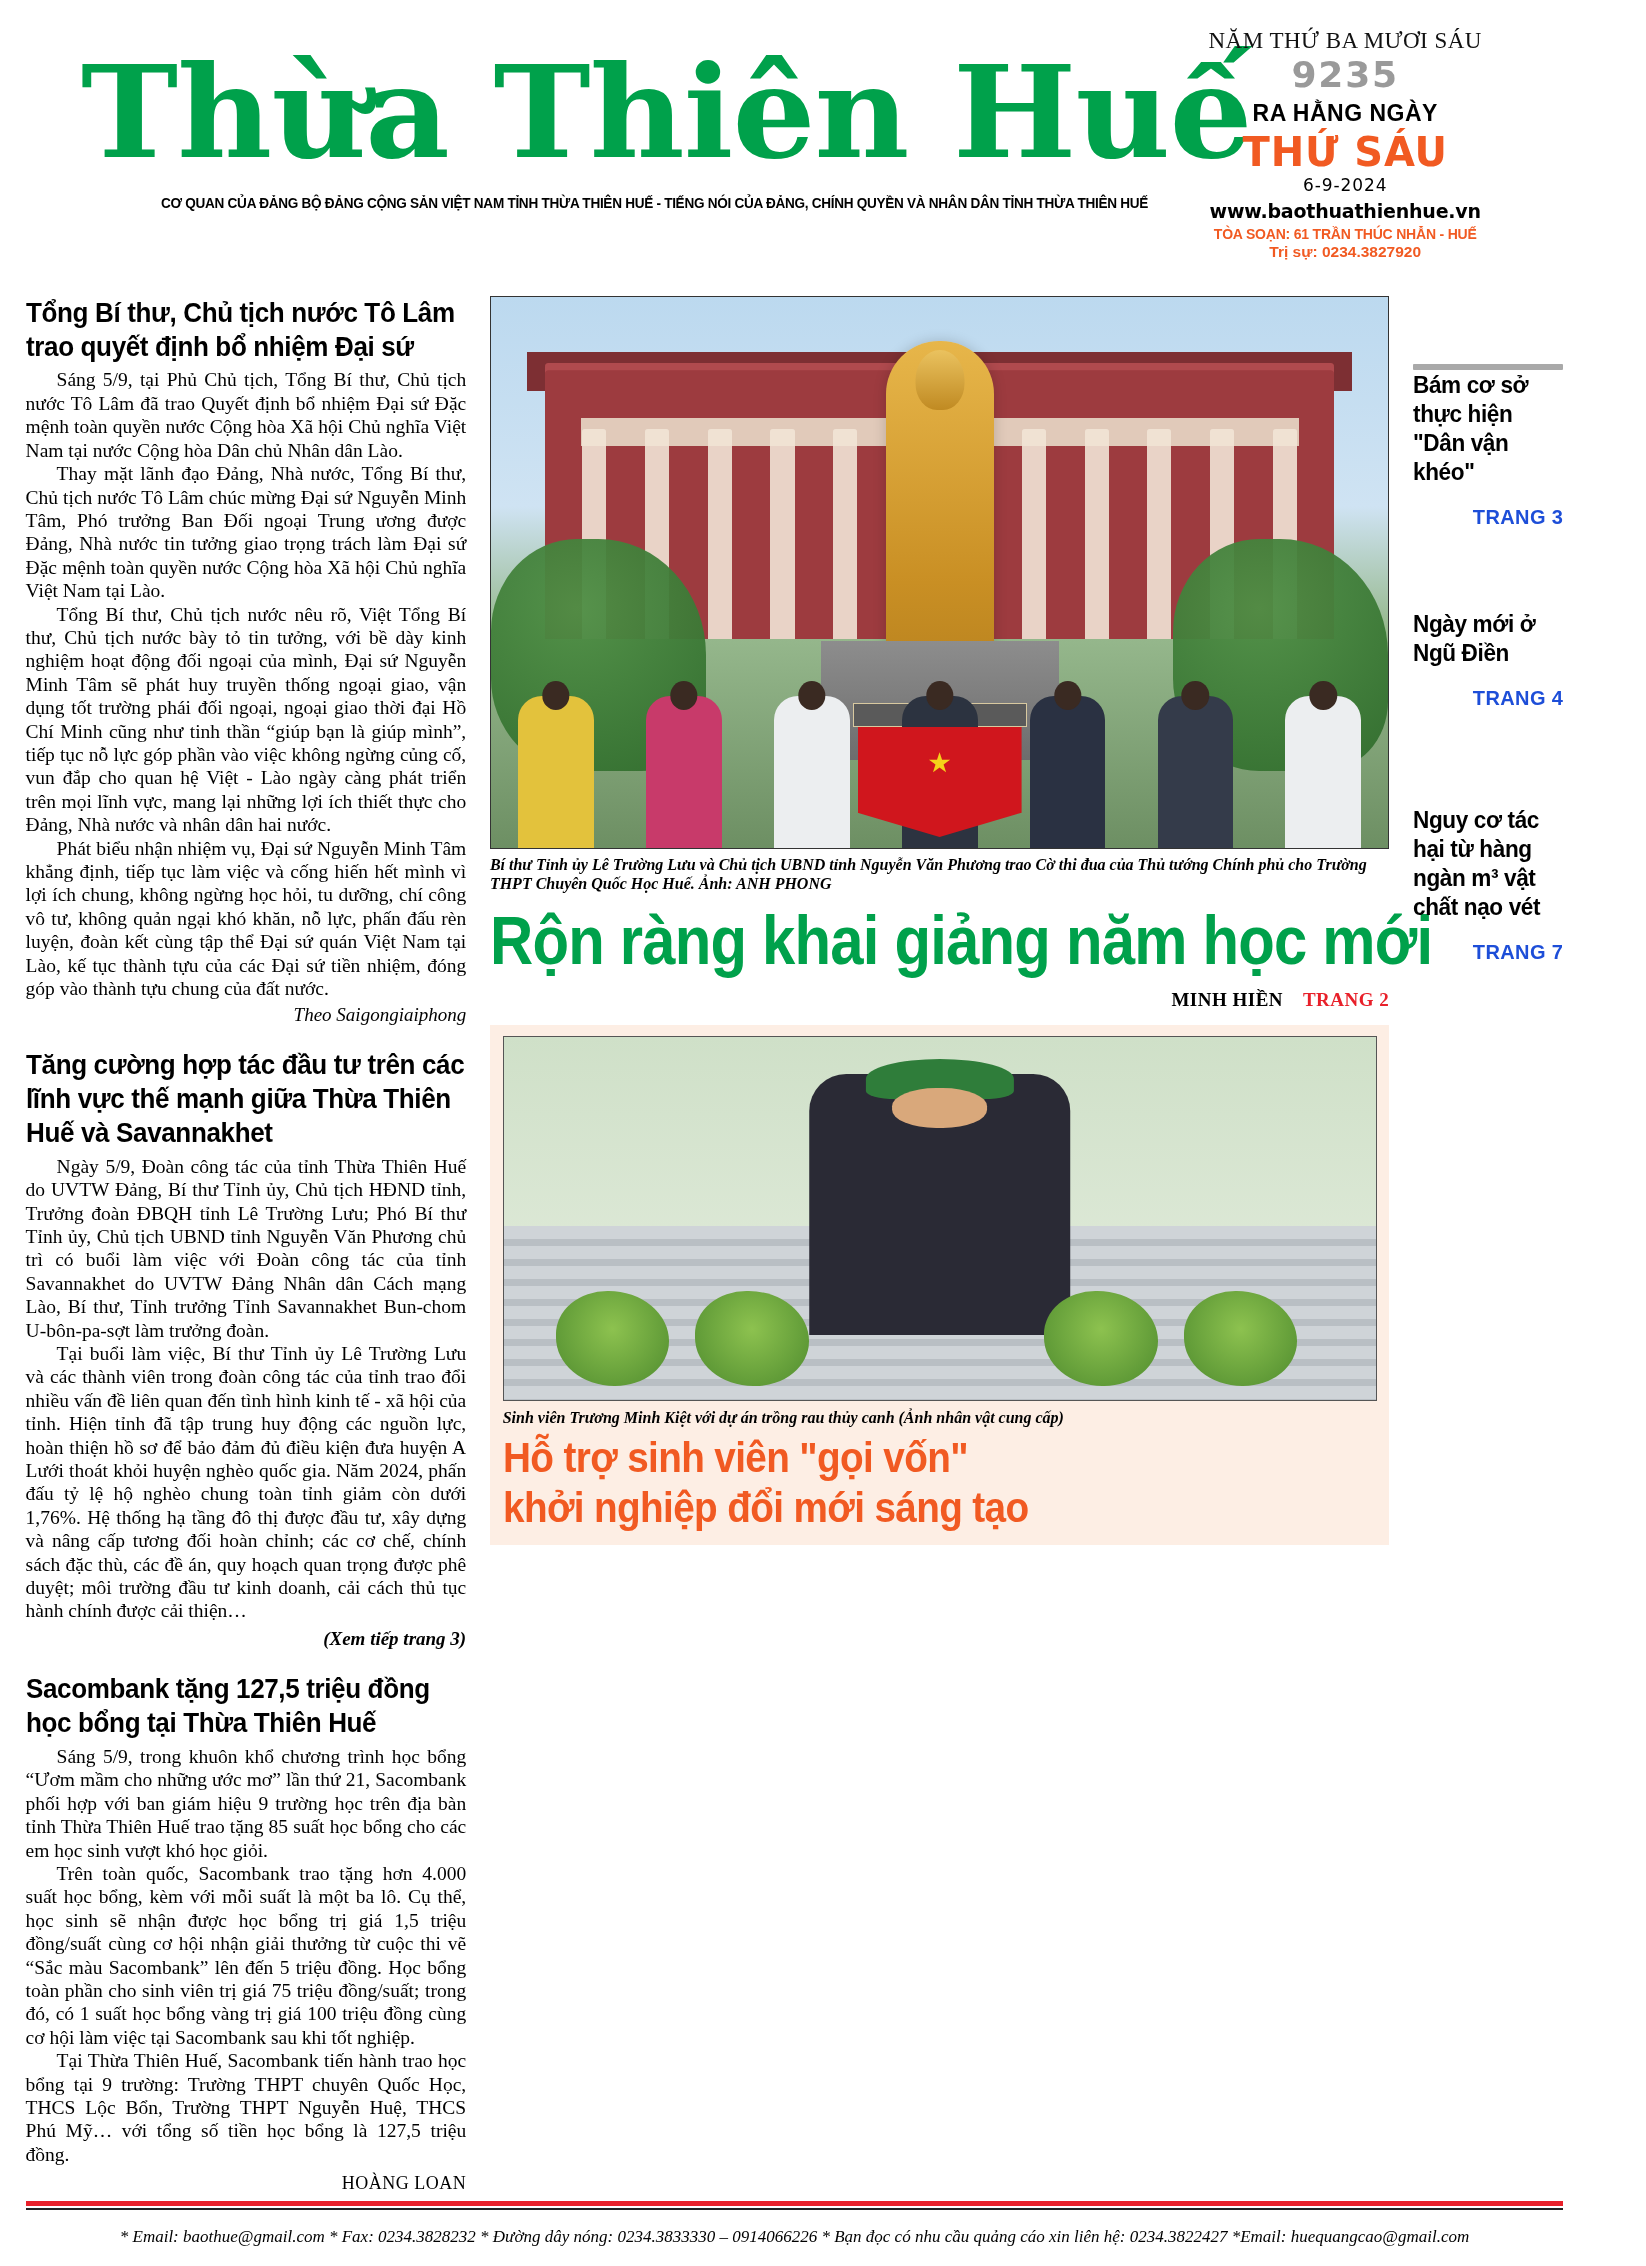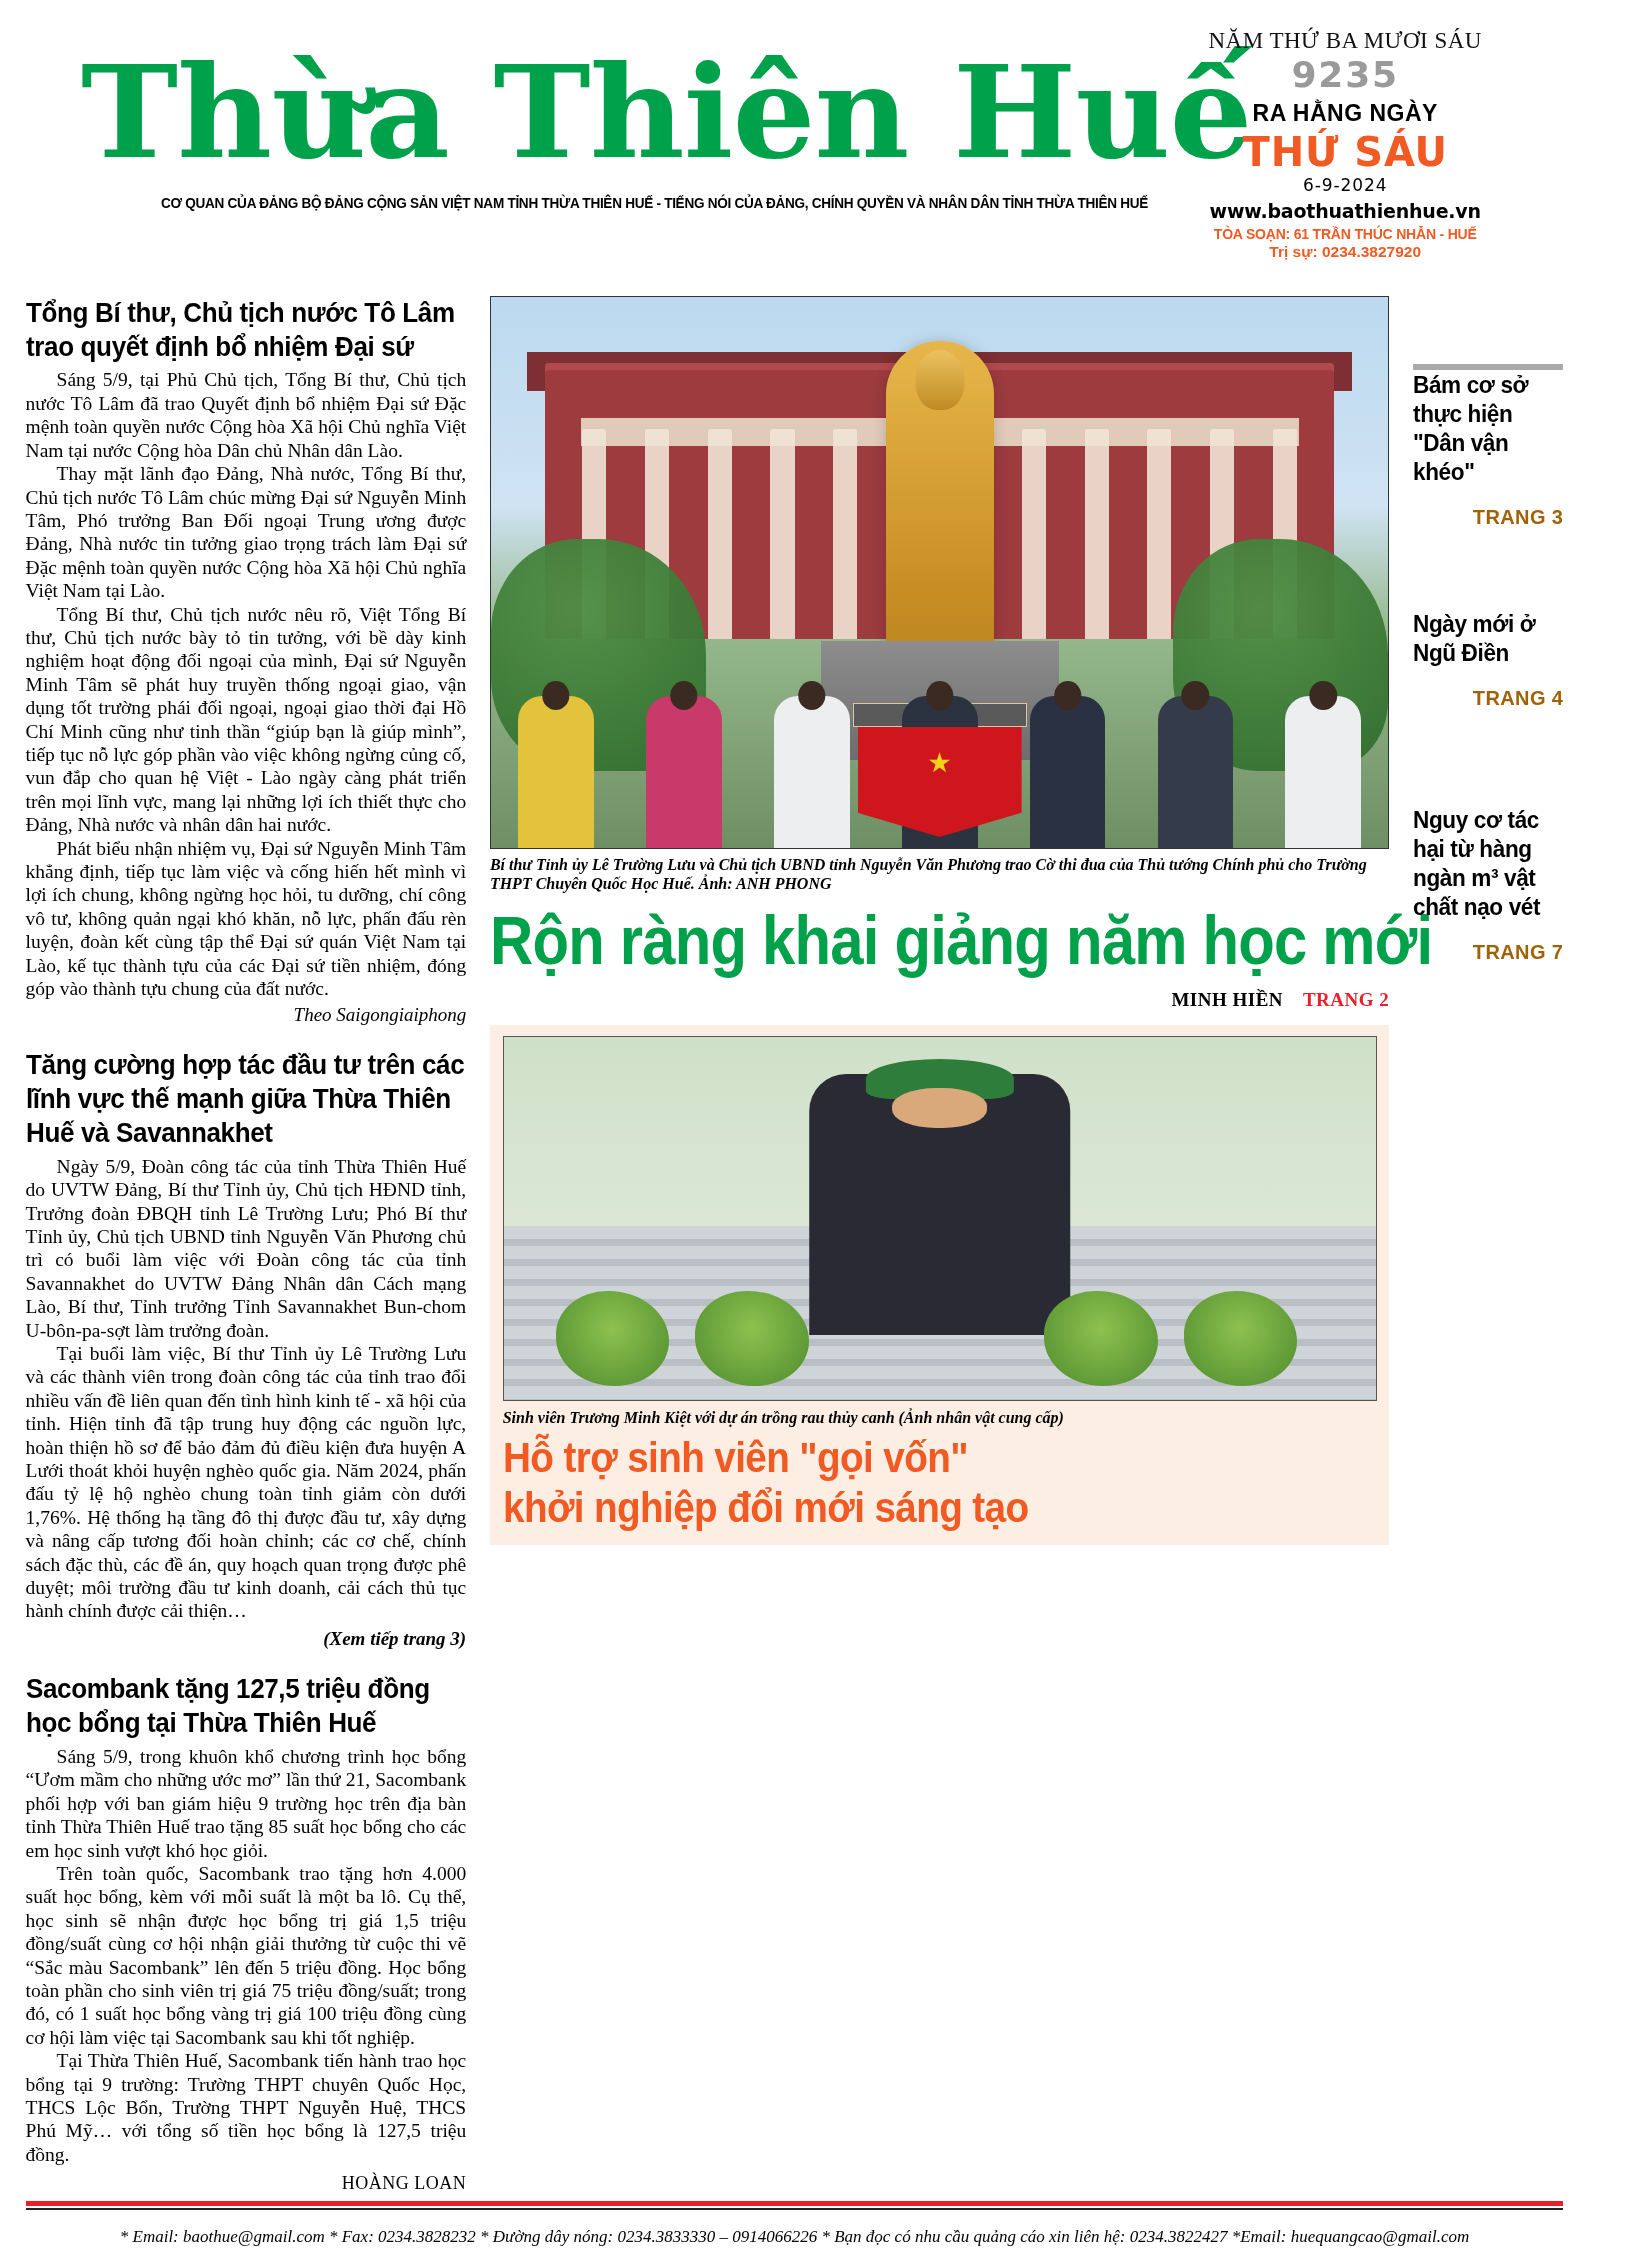--- a/index.html
+++ b/index.html
@@ -294,21 +294,21 @@
     font-size: 24px;
     line-height: 29px;
     letter-spacing: -0.4px;
     transform: scaleX(0.94);
     transform-origin: left top;
     width: 106%;
   }
   .teaser .page-ref {
     display: block;
     text-align: right;
-    color: #a16207;
+    color: #1d4ed8;
     font-family: "Liberation Sans", "DejaVu Sans", sans-serif;
     font-weight: bold;
     font-size: 20px;
     letter-spacing: 0.4px;
     margin-top: 20px;
   }
   .teaser.t1 { margin-top: 68px; }
   .teaser.t2 { margin-top: 80px; }
   .teaser.t3 { margin-top: 95px; }
 

